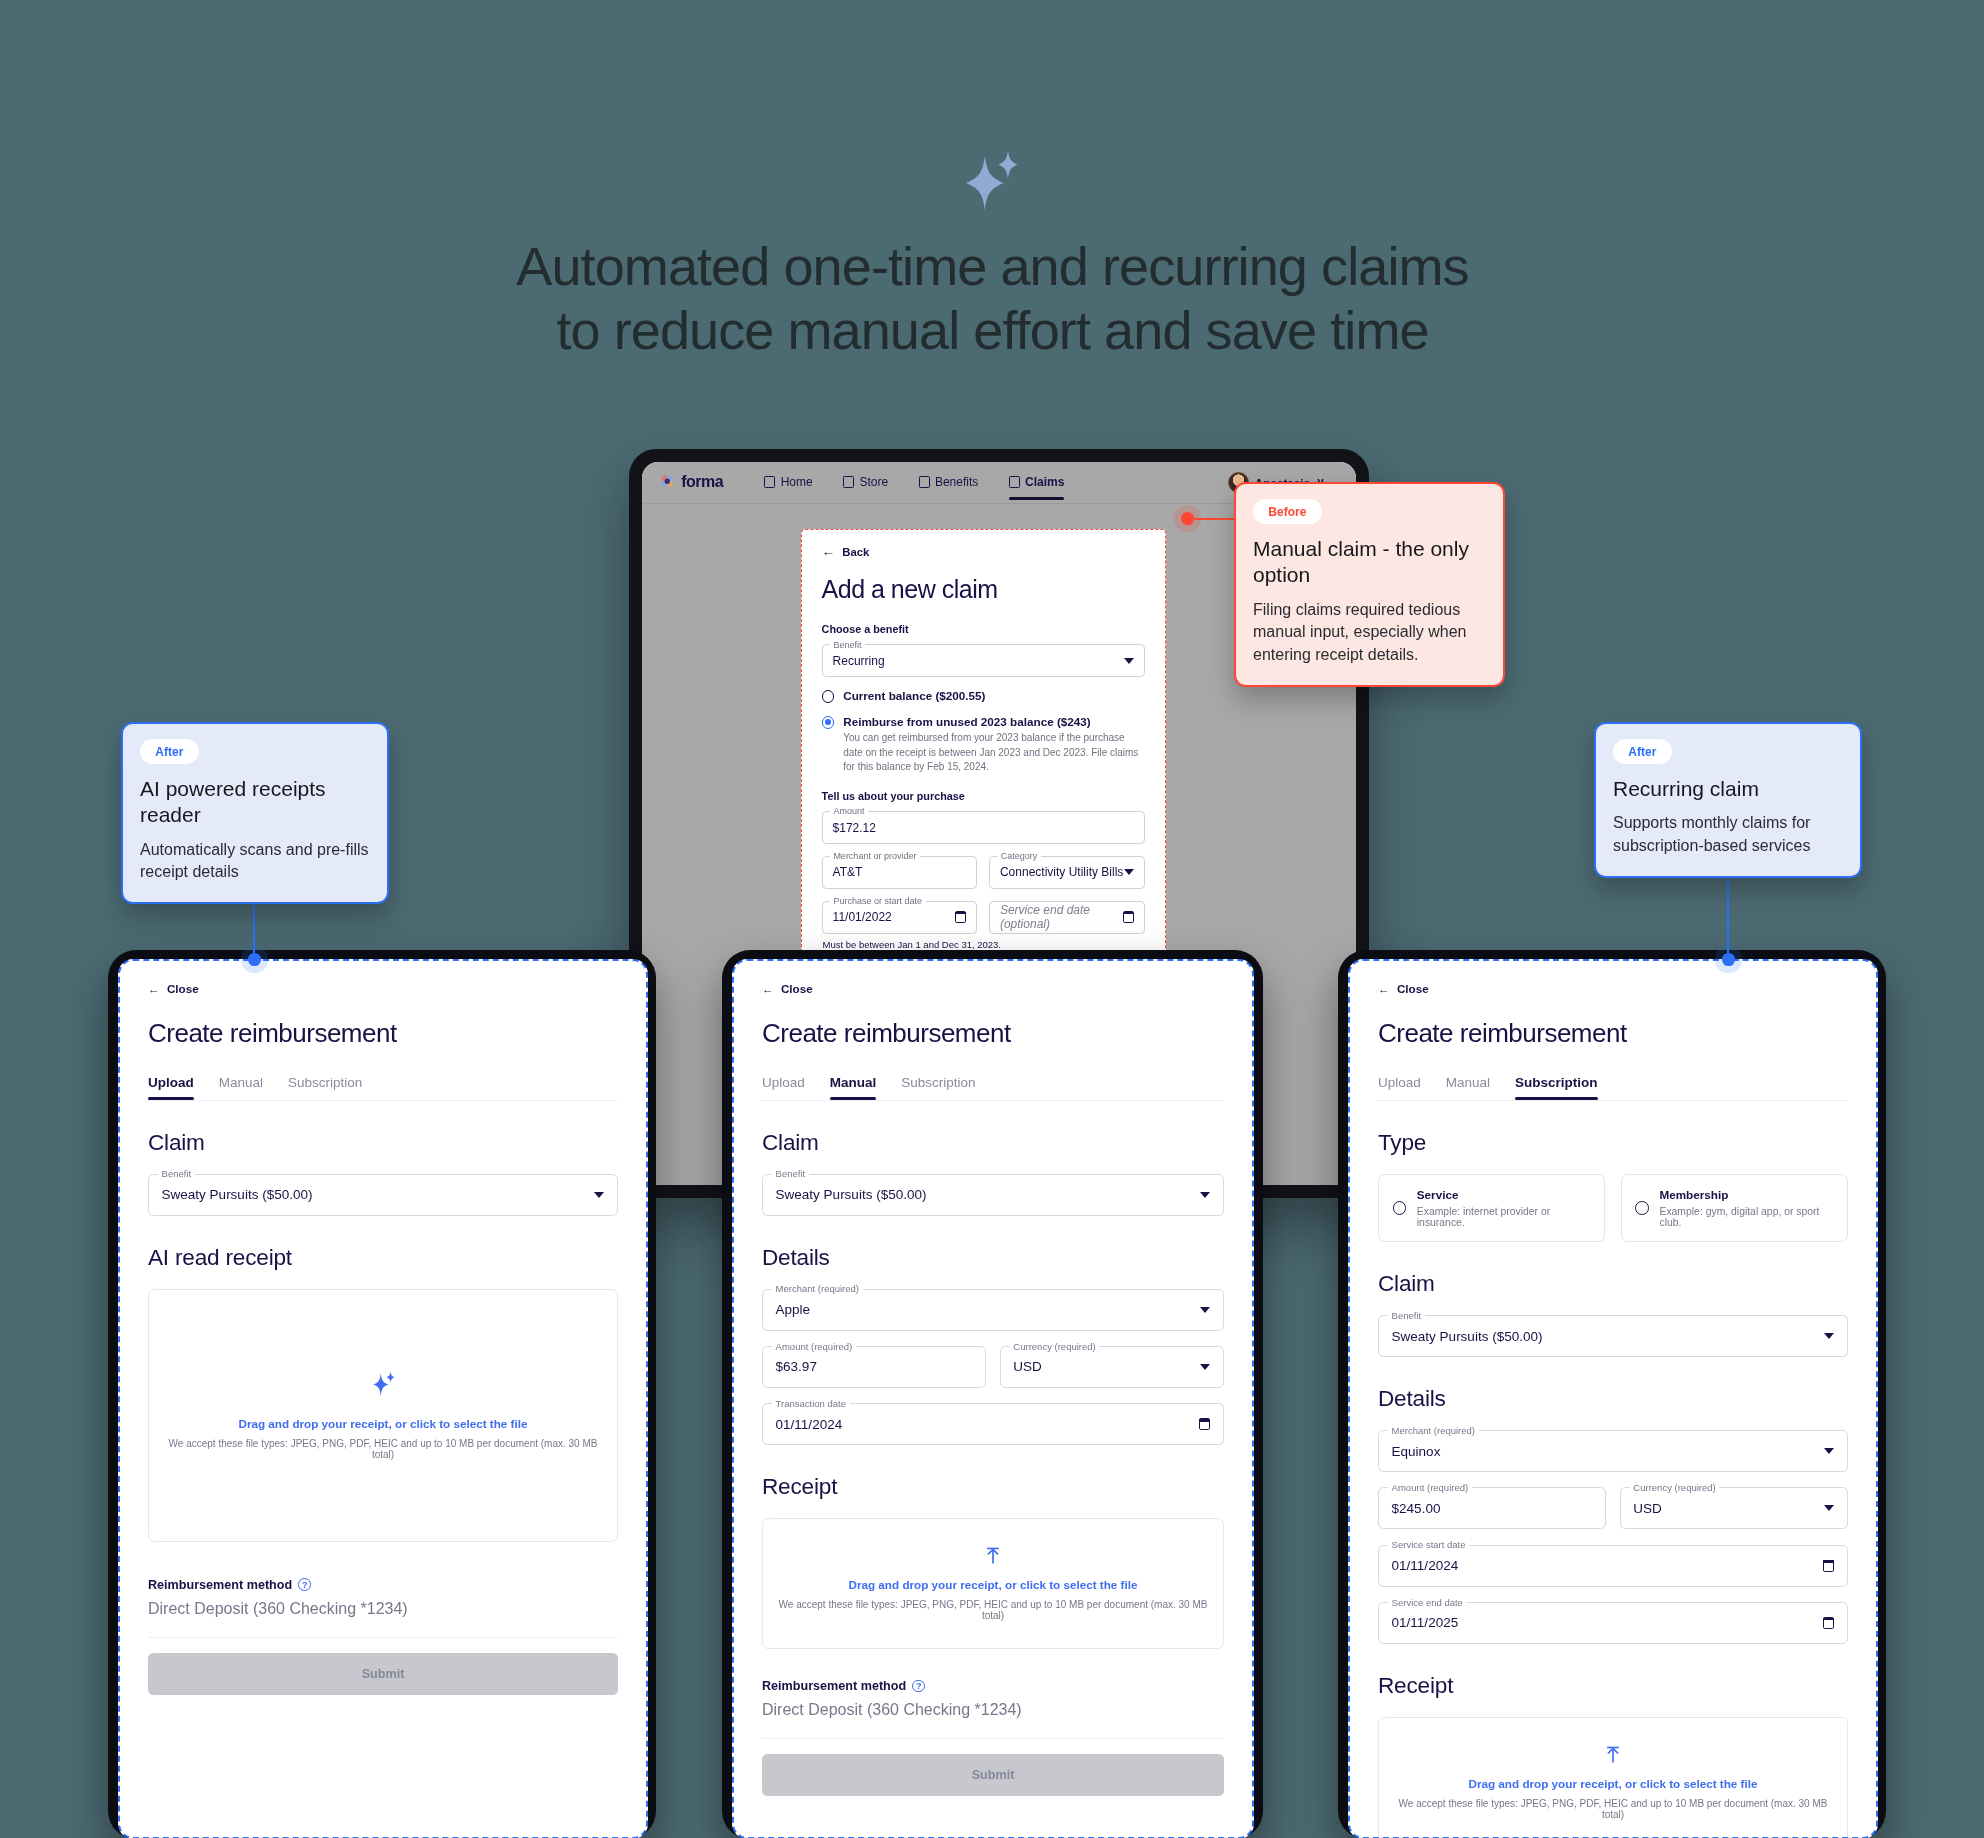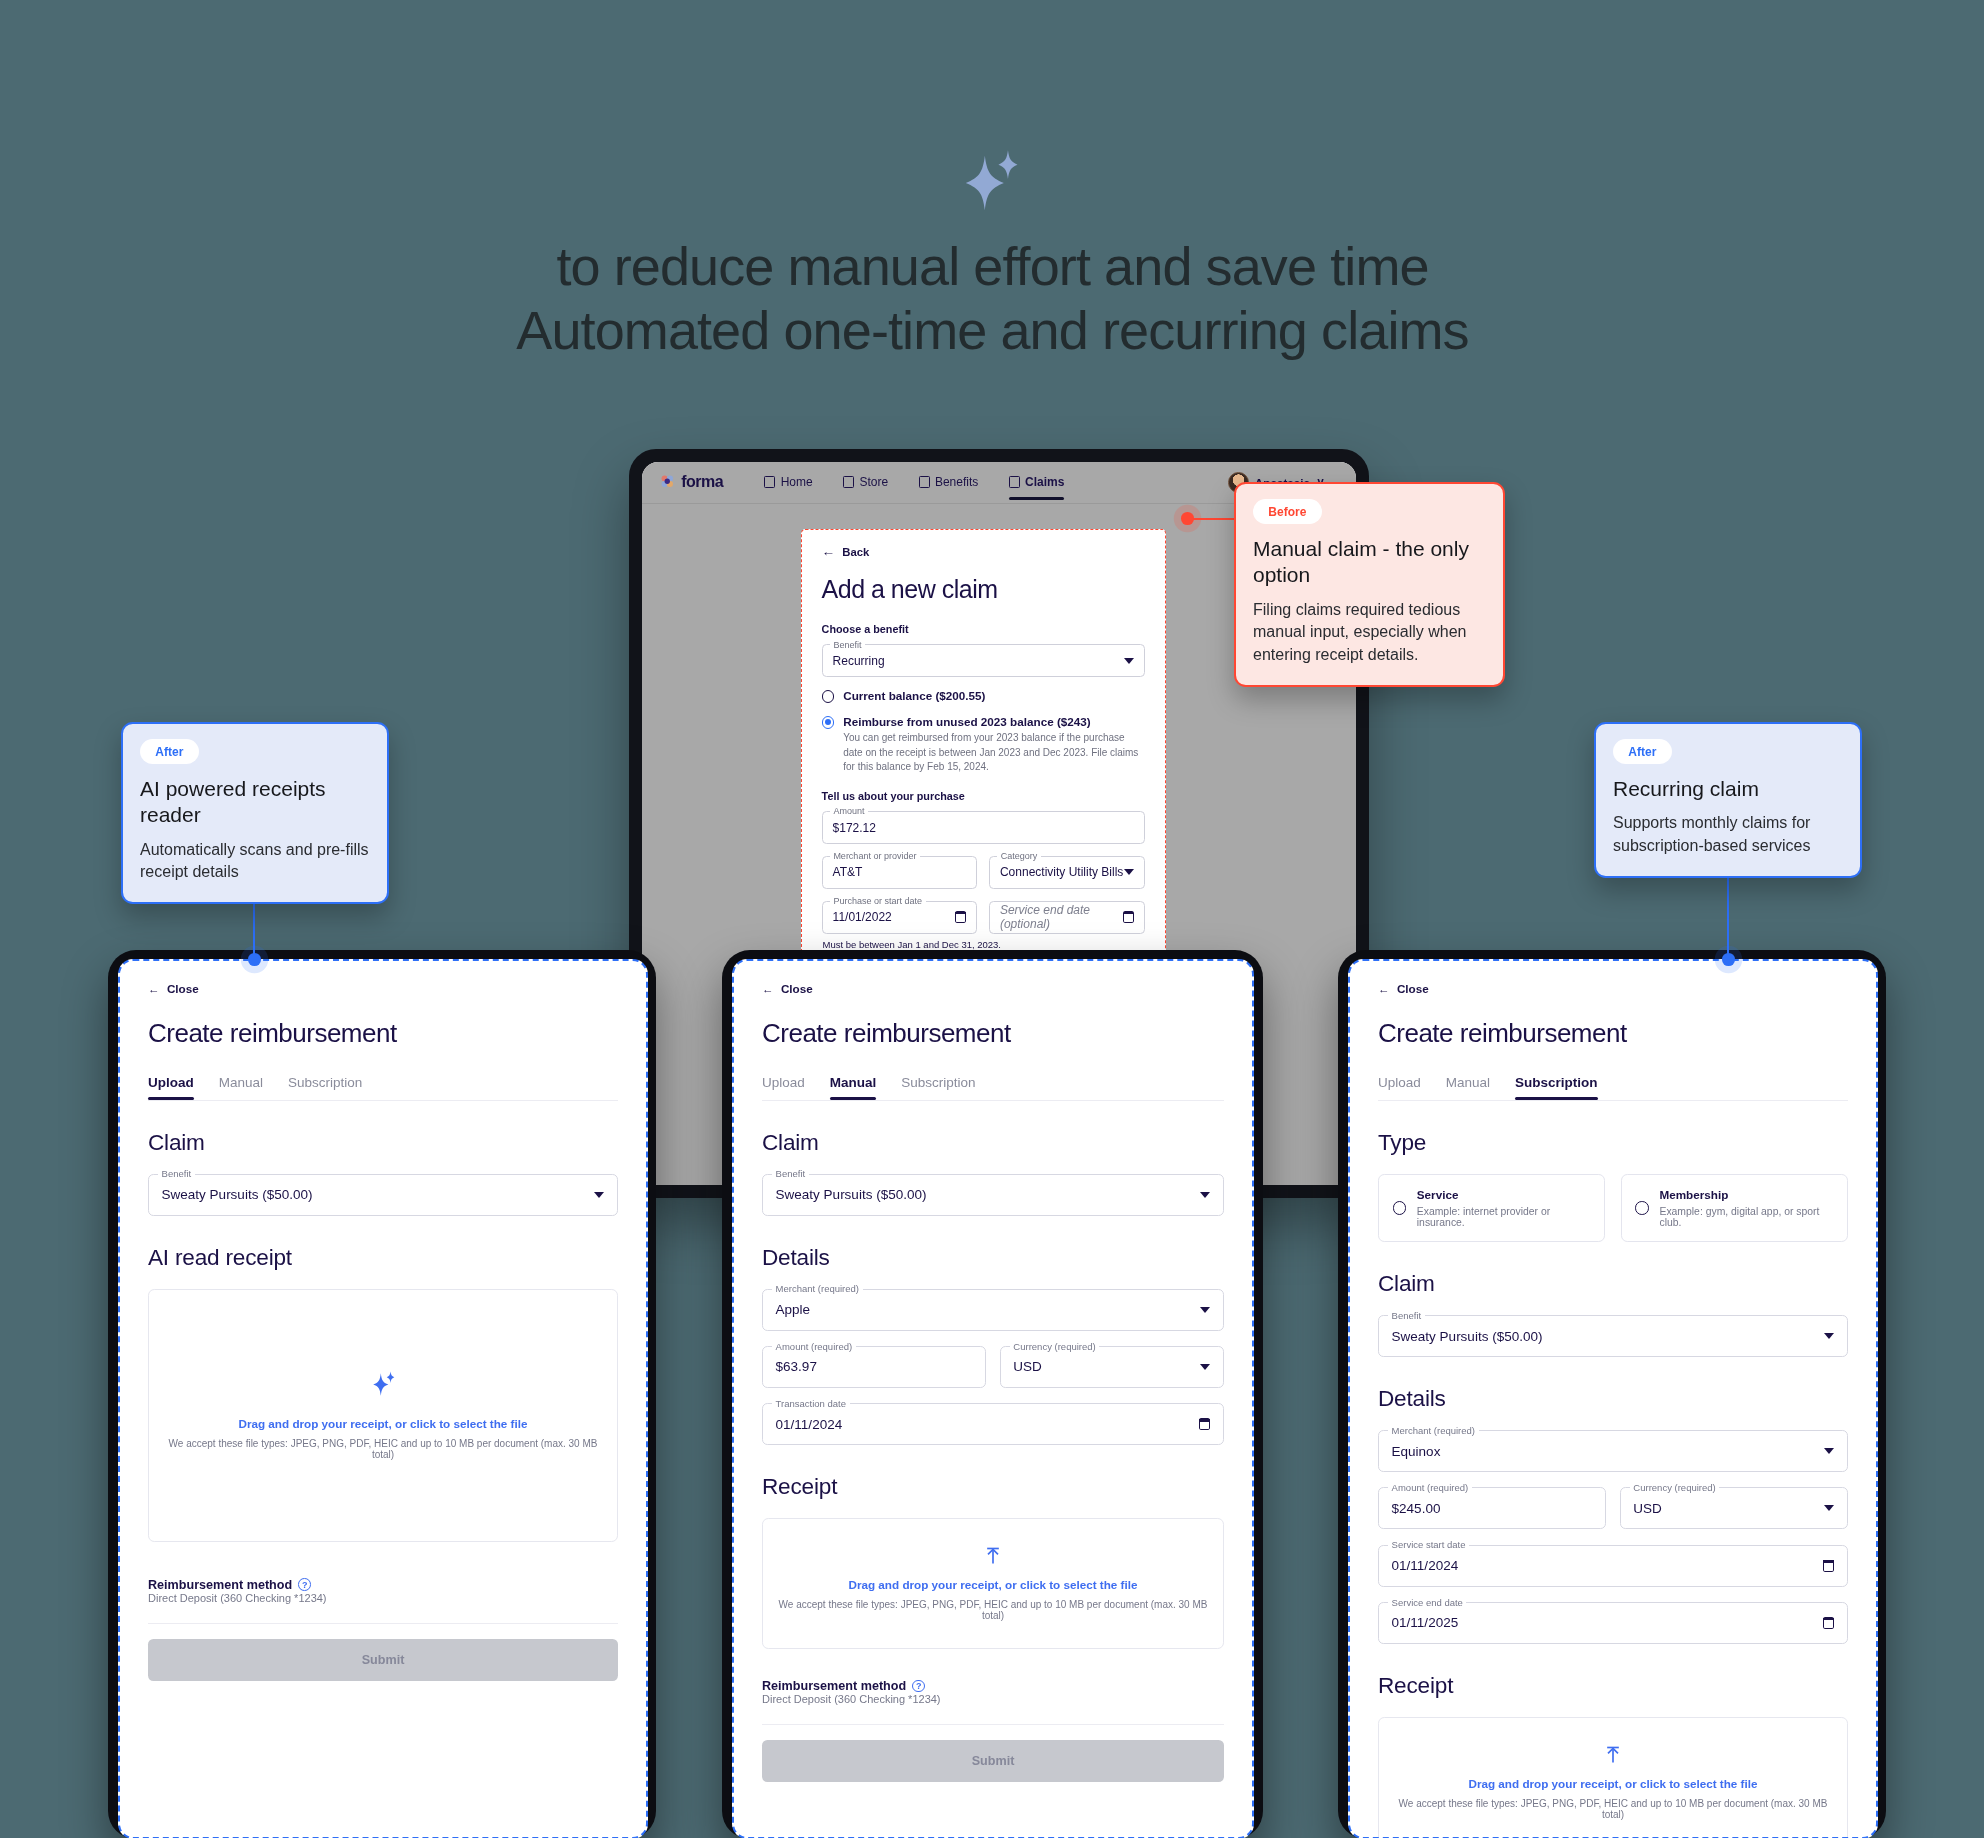--- a/index.html
+++ b/index.html
@@ -122,41 +122,41 @@
   .p-fld .val { font-size: 13.5px; color:#1b1146;}
   .p-row { display:flex; gap: 13.5px;}
   .p-row > .p-fld { flex:1;}
   .drop { border:0.9px solid #e6e7ef; border-radius:6.3px; display:flex; flex-direction:column;
     align-items:center; justify-content:center; text-align:center; padding: 18px 9px;}
   .drop-main { font-size: 11.7px; color:#3f6ef0; font-weight:700; margin-top: 19px;}
   .drop-sub { font-size: 10px; color:#76788a; margin-top: 8px;}
   .reimb-title { display:flex; align-items:center; gap:6.3px; font-size: 12.6px; color:#1b1146; font-weight:700;}
   .qmark { width: 12.6px; height:12.6px; border-radius:50%; border:1.1px solid #3f6ef0; color:#3f6ef0;
     font-size:9px; display:flex; align-items:center; justify-content:center; font-weight:700;}
-  .reimb-val { font-size: 11px; color:#76788a; }
+  .reimb-val { font-size: 16px; color:#76788a; margin-top: 8px;}
   .hr { height:0.9px; background:#ececf2; margin-top: 19px;}
   .submit { height: 42px; background:#c6c8ce; border-radius:5.4px; display:flex; align-items:center;
     justify-content:center; font-size:12.6px; color:#86889a; font-weight:600; margin-top: 15.3px;}
   .type-row { display:flex; gap: 15.3px; margin-bottom: 5.4px;}
   .type-card { flex:1; border:0.9px solid #e4e5ee; border-radius:6.3px; padding: 13.5px 13.5px;
     display:flex; align-items:center; gap:10.8px;}
   .t-radio { width:13.5px;height:13.5px;border-radius:50%;border:1.4px solid #1b1146;flex:none;}
   .t-name { font-size: 11.7px; font-weight:700; color:#1b1146;}
   .t-ex { font-size: 10.4px; color:#76788a; margin-top:4.5px;}
 </style>
 </head>
 <body>
 
 <div class="hero">
   <svg class="sparkle-hero" viewBox="0 0 100 100">
     <path d="M38 10 C41 34 46 42 66 50 C46 58 41 66 38 90 C35 66 30 58 10 50 C30 42 35 34 38 10 Z" fill="#92a9d4"></path>
     <path d="M72 2 C73.5 14 76 19 86 23 C76 27 73.5 32 72 44 C70.5 32 68 27 58 23 C68 19 70.5 14 72 2 Z" fill="#92a9d4"></path>
   </svg>
+  <div class="hero-title">Automated one-time and recurring claims</div>
   <div class="hero-title">to reduce manual effort and save time</div>
-  <div class="hero-title">Automated one-time and recurring claims</div>
 </div>
 
 <div class="tablet">
   <div class="tablet-screen">
 
     <div class="nav">
       <div class="brand">
         <svg class="brand-mark" viewBox="0 0 40 40">
           <circle cx="12" cy="12" r="8" fill="#e2786a"></circle>
             <circle cx="26" cy="12" r="8" fill="#8fa7d8"></circle>

